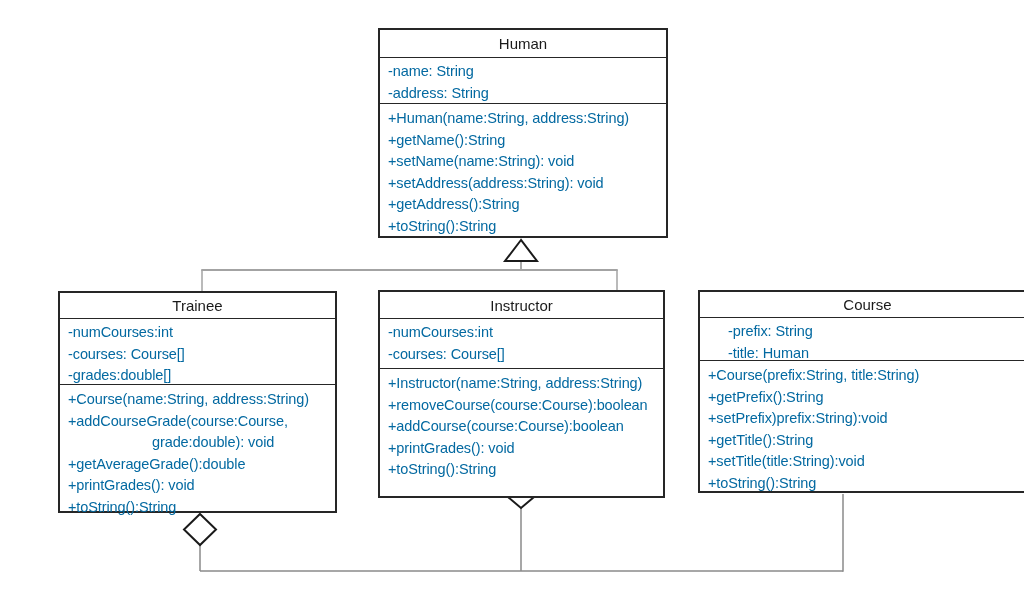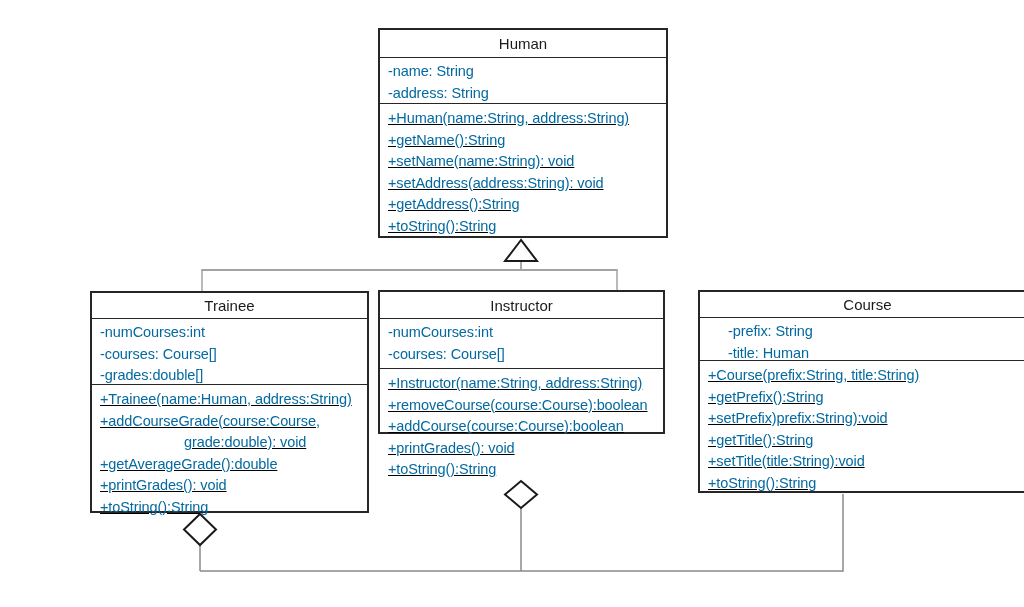--- a/index.html
+++ b/index.html
@@ -35,41 +35,40 @@
     border-bottom: 1.5px solid #262626;
   }
   .uml-attrs {
     flex: 0 0 auto;
     padding: 3px 8px 0 8px;
     border-bottom: 1.5px solid #262626;
   }
   .uml-methods {
     flex: 1 1 auto;
     padding: 4px 8px 0 8px;
-    text-decoration: underline;
   }
   .uml-line {
     font-size: 14.5px;
     letter-spacing: -0.1px;
     line-height: 21.5px;
     color: #0369a1;
     white-space: nowrap;
   }
   .uml-line.wrap-indent { padding-left: 84px; }
 
   
   .box-human      { left: 378px; top: 28px;  width: 290px; height: 210px; }
   .box-human .uml-title { height: 28px; }
   .box-human .uml-attrs { height: 46px; }
 
-  .box-trainee    { left: 58px;  top: 291px; width: 279px; height: 222px; margin-left: 32px; }
+  .box-trainee    { left: 58px;  top: 291px; width: 279px; height: 222px; }
   .box-trainee .uml-title { height: 26px; }
   .box-trainee .uml-attrs { height: 66px; }
 
-  .box-instructor { left: 378px; top: 290px; width: 287px; height: 144px; }
+  .box-instructor { left: 378px; top: 290px; width: 287px; height: 208px; }
   .box-instructor .uml-title { height: 27px; }
   .box-instructor .uml-attrs { height: 50px; }
 
   .box-course     { left: 698px; top: 290px; width: 339px; height: 203px; }
   .box-course .uml-title { height: 26px; }
   .box-course .uml-attrs { height: 43px; padding-left: 28px; }
 </style>
 </head>
 <body>
 
@@ -108,21 +107,21 @@
   </div>
 
   <div class="uml-box box-trainee">
     <div class="uml-title">Trainee</div>
     <div class="uml-attrs">
       <div class="uml-line">-numCourses:int</div>
       <div class="uml-line">-courses: Course[]</div>
       <div class="uml-line">-grades:double[]</div>
     </div>
     <div class="uml-methods">
-      <div class="uml-line">+Trainee(name:Human, address:String)</div>
+      <div class="uml-line">+Course(name:String, address:String)</div>
       <div class="uml-line">+addCourseGrade(course:Course,</div>
       <div class="uml-line wrap-indent">grade:double): void</div>
       <div class="uml-line">+getAverageGrade():double</div>
       <div class="uml-line">+printGrades(): void</div>
       <div class="uml-line">+toString():String</div>
     </div>
   </div>
 
   <div class="uml-box box-instructor">
     <div class="uml-title">Instructor</div>

